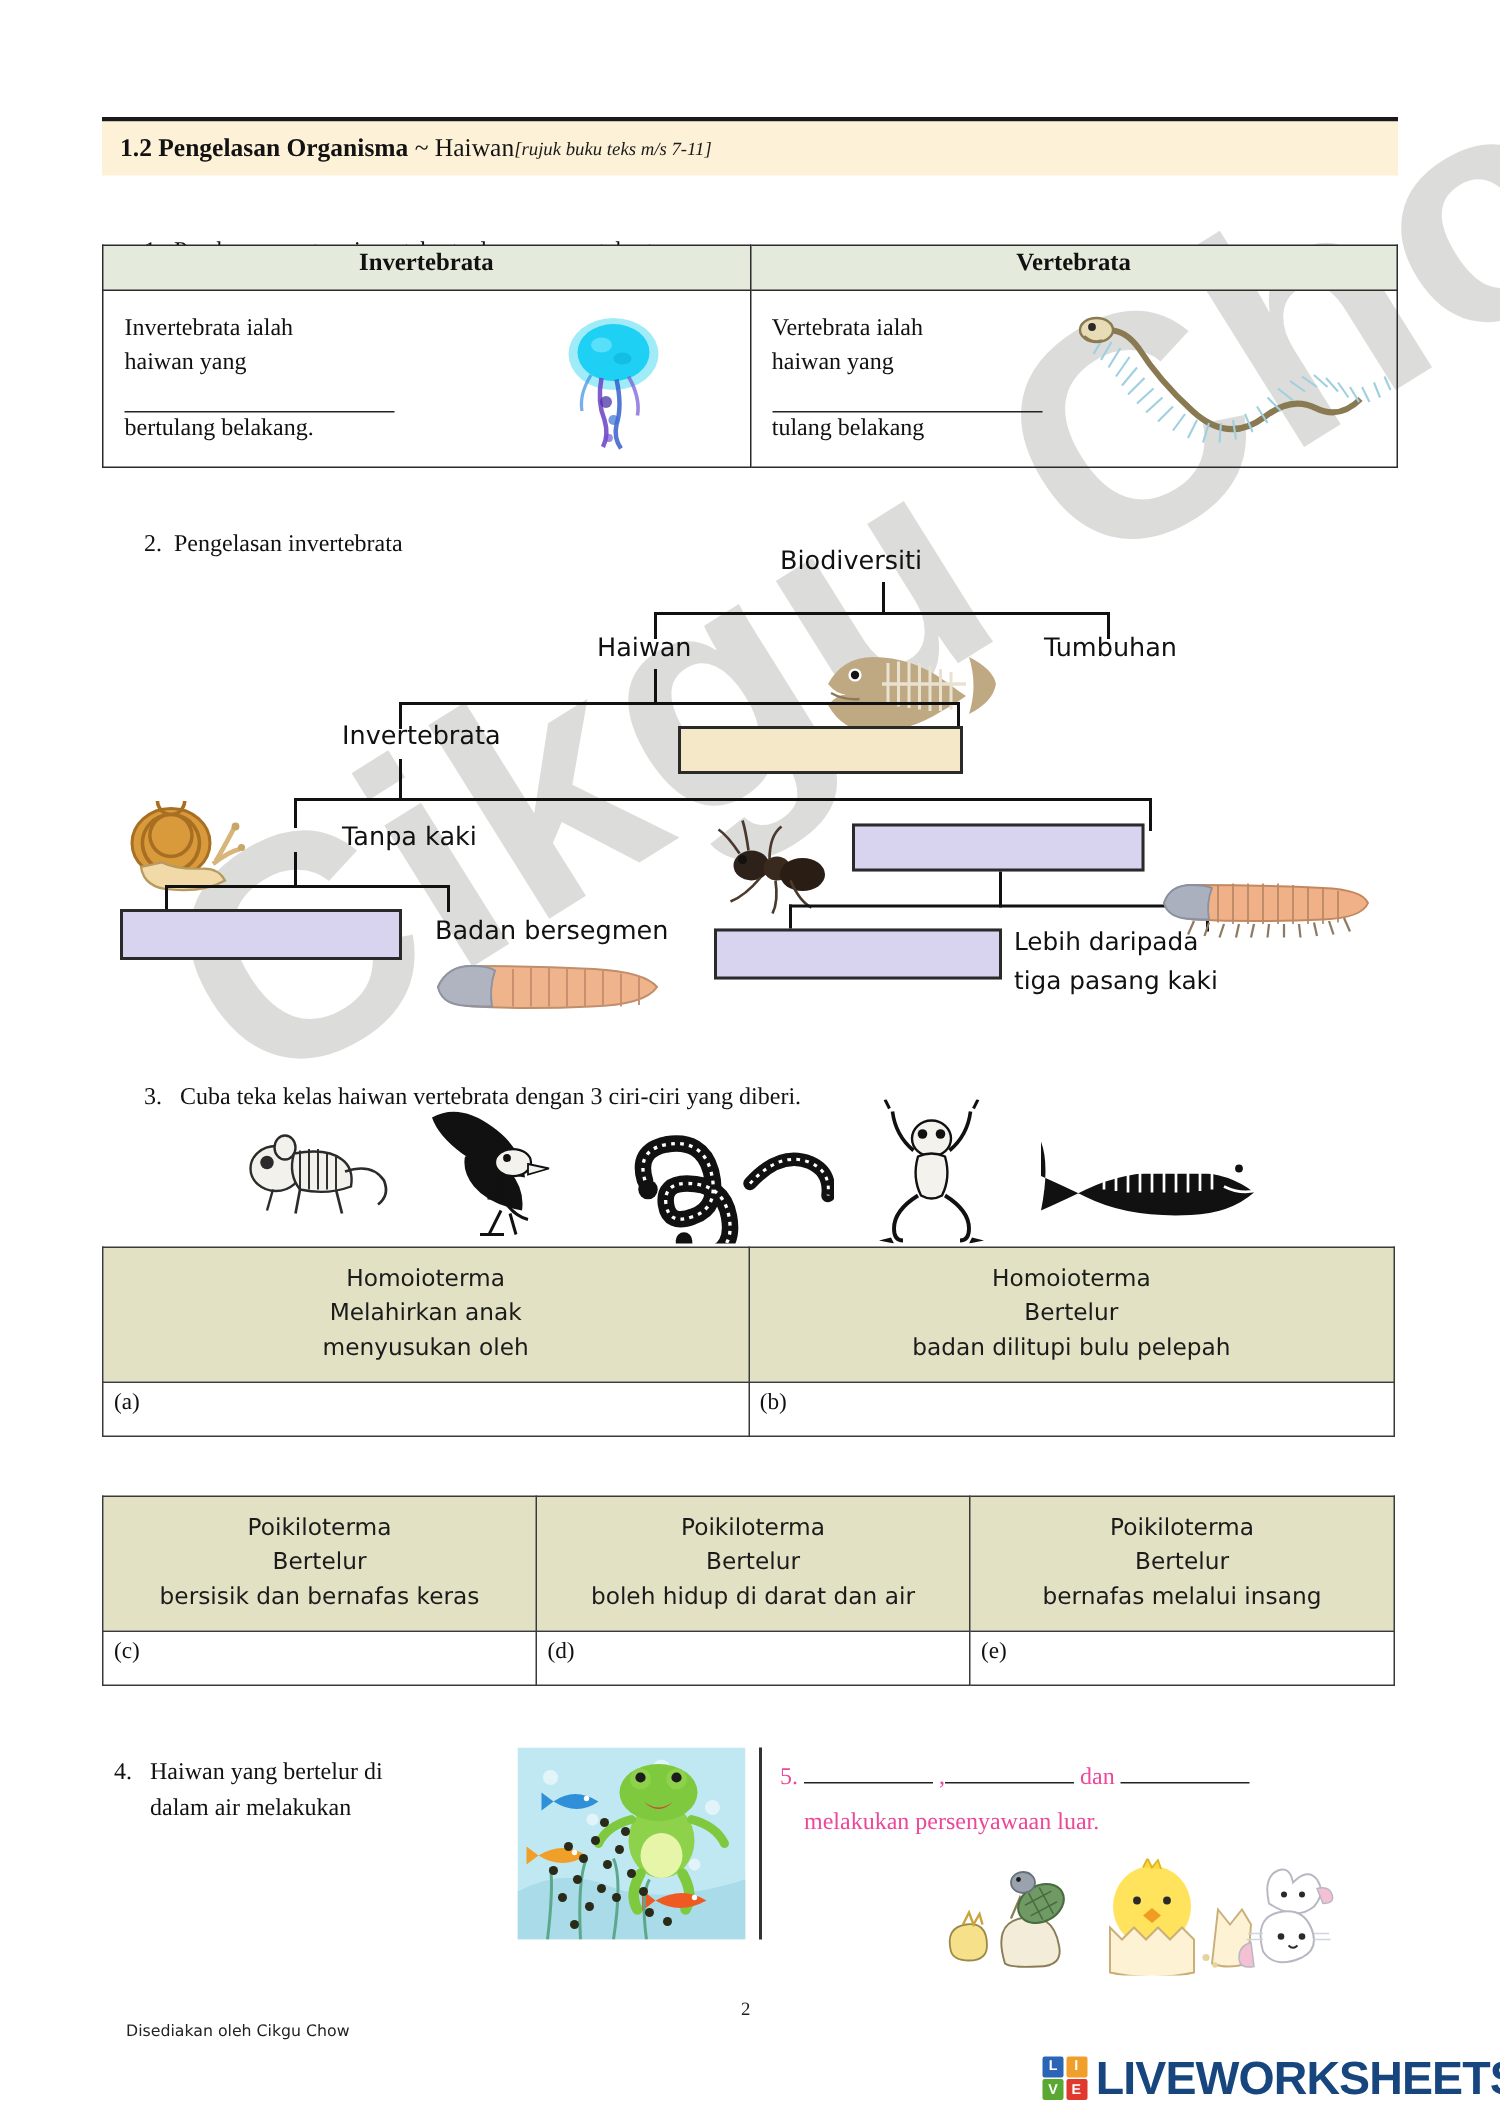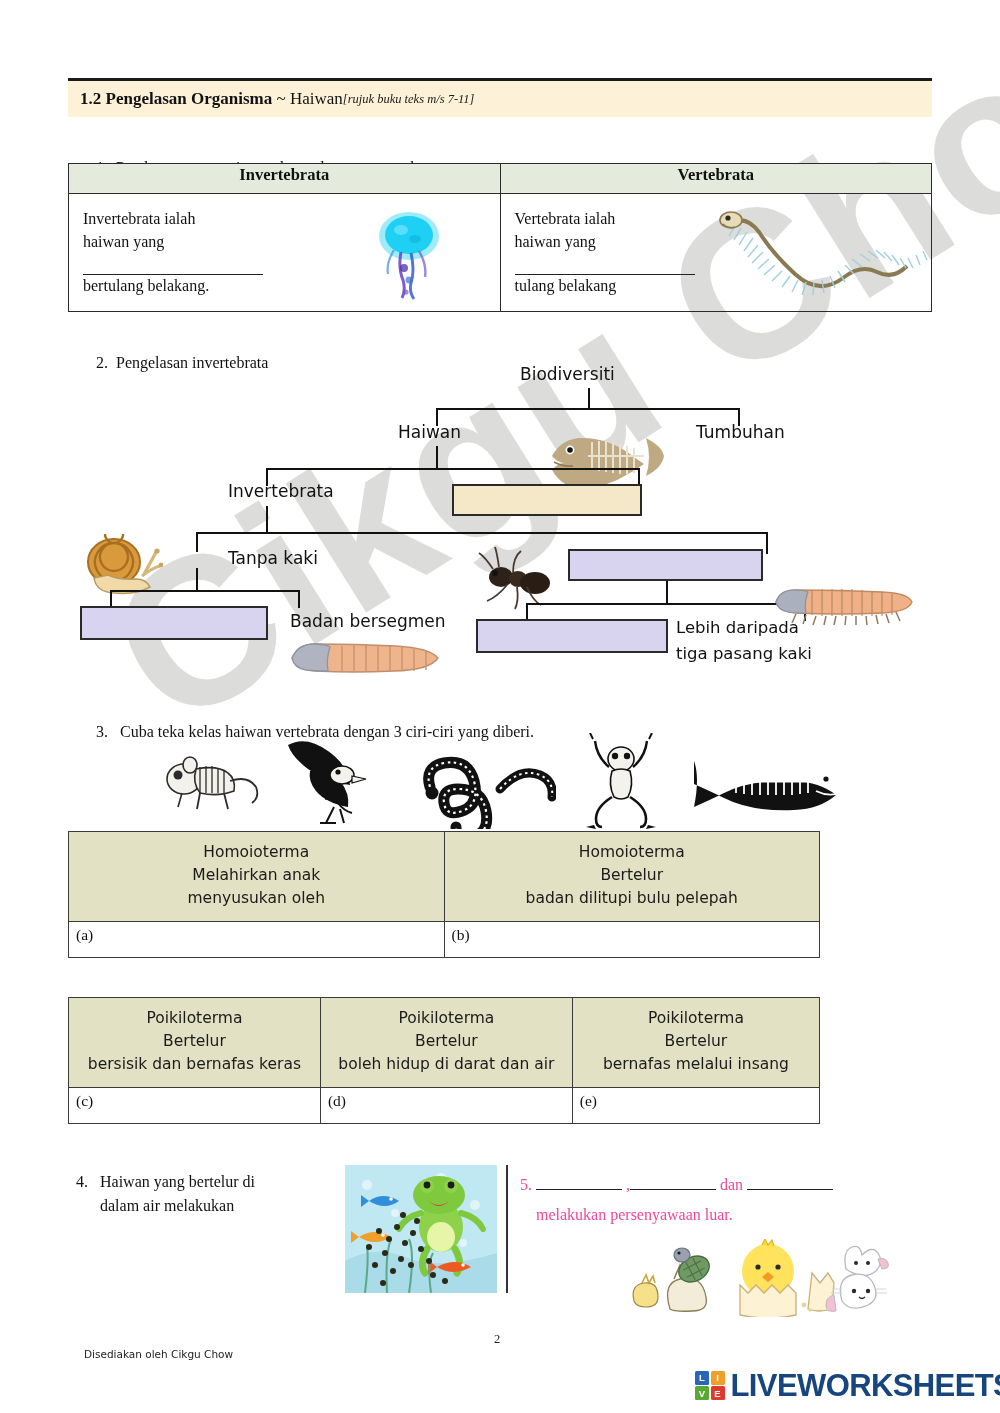--- a/index.html
+++ b/index.html
@@ -118,21 +118,21 @@
   .box.lilac { background: #d8d3ee; }
 
   
   .skel-row { position: absolute; left: 68px; top: 725px; width: 864px; height: 100px; }
   .skel { position: absolute; }
 
   
   .tbl2, .tbl3 {
     position: absolute;
     left: 68px;
-    width: 752px;
+    width: 862px;
     border-collapse: collapse;
   }
   .tbl2 { top: 831px; }
   .tbl3 { top: 997px; }
   .tbl2 td, .tbl3 td { border: 1.5px solid #3a3a3a; }
   .crit {
     background: #e2e1c4;
     text-align: center;
     font-family: "DejaVu Sans", sans-serif;
     font-size: 15.5px;

